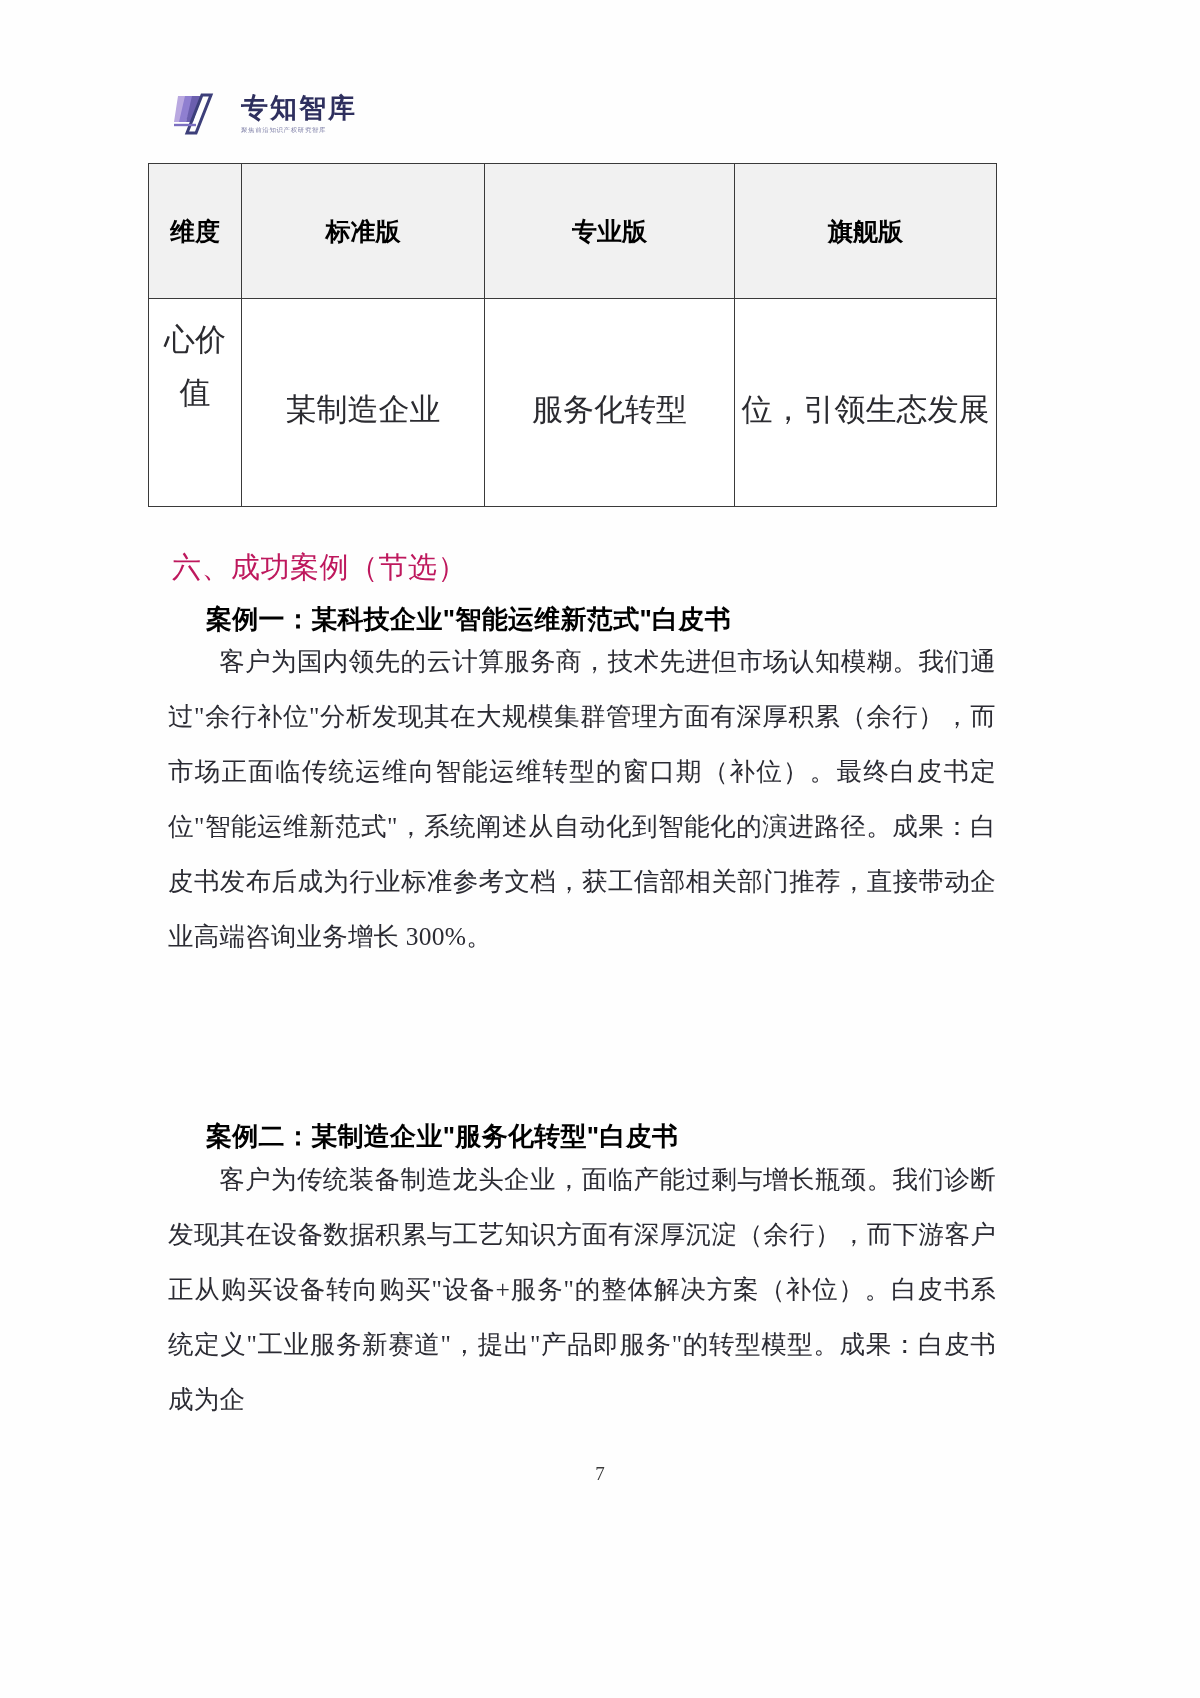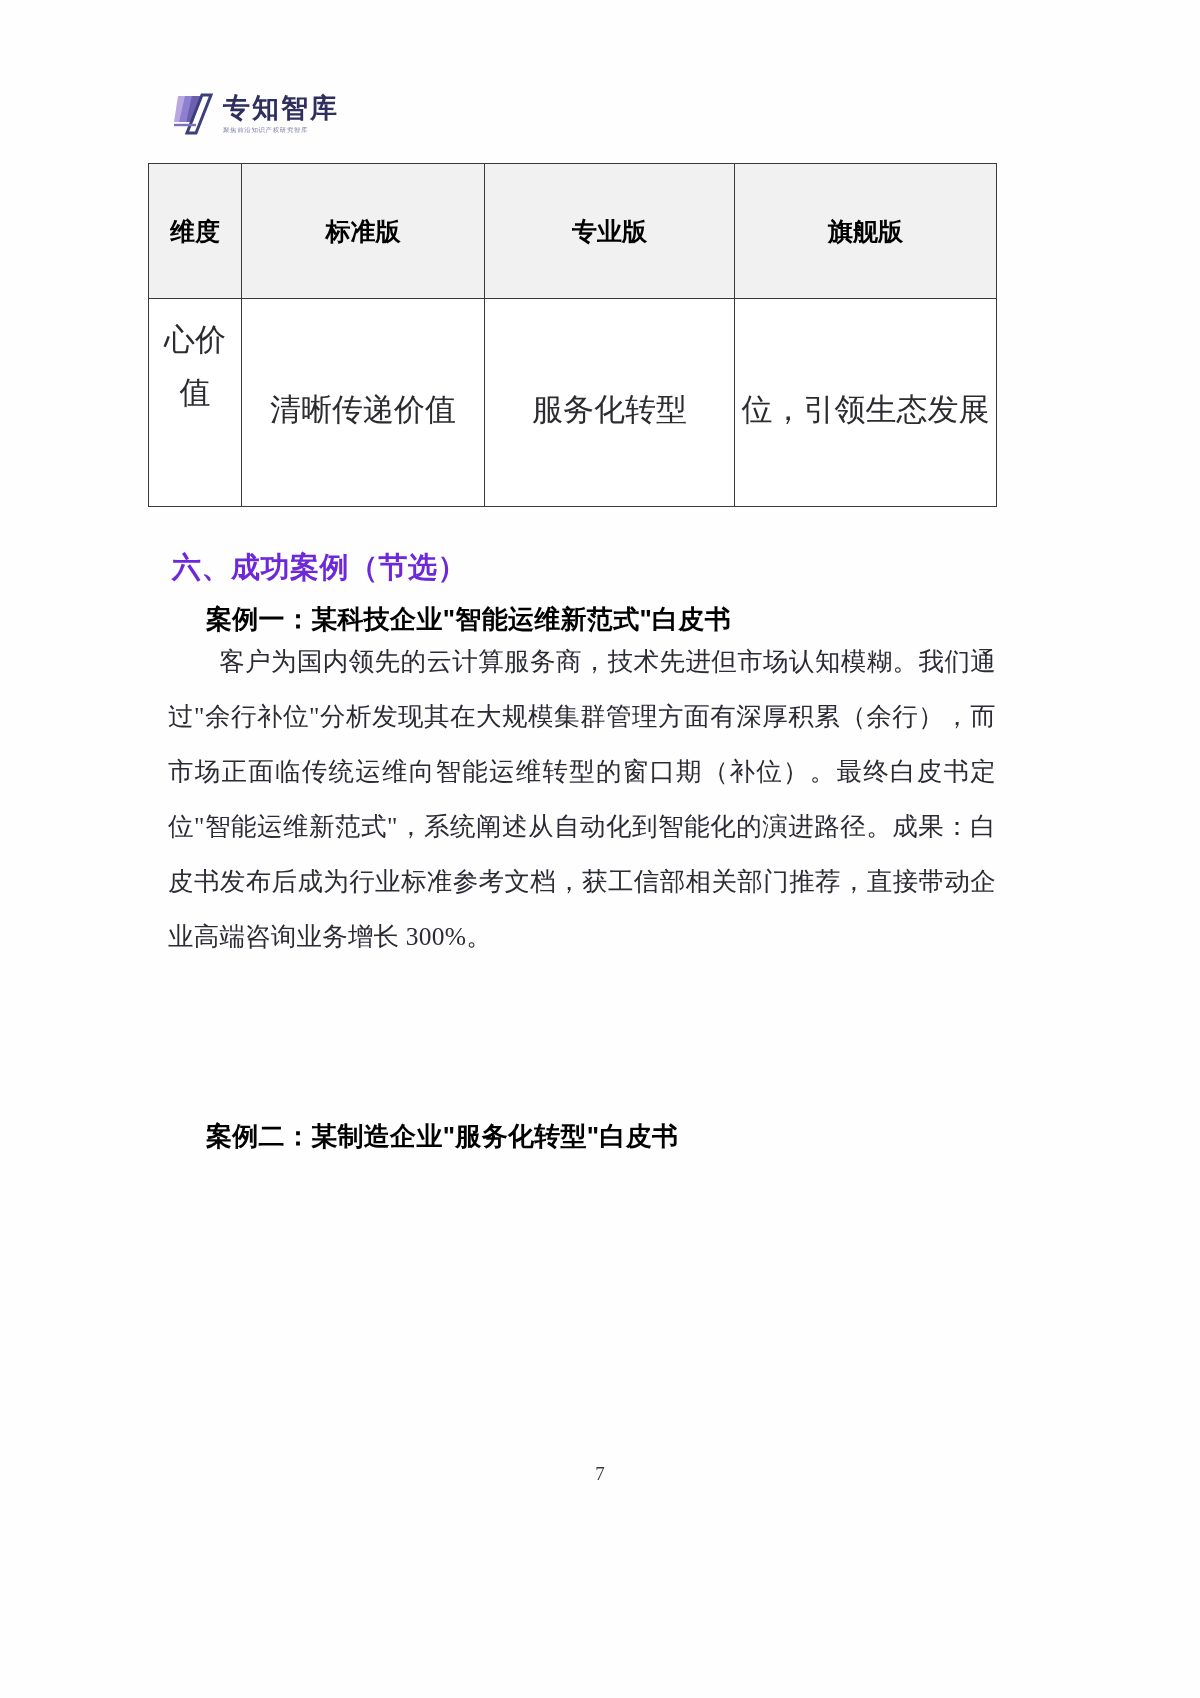--- a/index.html
+++ b/index.html
@@ -22,21 +22,21 @@
     background: #fefefe;
   }
 
   
   .logo-block {
     position: absolute;
     left: 172px;
     top: 92px;
     display: flex;
     align-items: flex-end;
-    gap: 5px;
+    gap: 23px;
   }
   .logo-mark {
     width: 46px;
     height: 44px;
     position: relative;
     flex: none;
   }
   .logo-mark svg { display: block; }
   .logo-words {
     display: flex;
@@ -117,24 +117,24 @@
     padding-top: 14px;
     white-space: nowrap;
   }
 
   
   .h-section {
     position: absolute;
     left: 172px;
     top: 548px;
     font-family: "Liberation Sans", "DejaVu Sans", sans-serif;
-    font-weight: 700;
+    font-weight: 400;
     font-size: 29px;
     letter-spacing: 0.5px;
-    color: #6d28d9;
+    color: #be185d;
     white-space: nowrap;
   }
   .h-case {
     position: absolute;
     font-family: "Liberation Sans", "DejaVu Sans", sans-serif;
     font-weight: 700;
     font-size: 26px;
     letter-spacing: 0.3px;
     color: #000;
     white-space: nowrap;
@@ -214,36 +214,39 @@
           <span>旗舰版</span>
         </td>
       </tr>
     </thead>
     <tbody>
       <tr>
         <td>
           <span class="vstack vstack-body">心价值</span>
         </td>
         <td>
-          <span class="cell-top">清晰传递价值</span>
+          <span class="cell-top">某制造企业</span>
         </td>
         <td>
           <span class="cell-top">服务化转型</span>
         </td>
         <td>
           <span class="cell-top">位，引领生态发展</span>
         </td>
       </tr>
     </tbody>
   </table>
 
   <div class="h-section">六、成功案例（节选）</div>
 
   <div class="h-case" id="case1-heading">案例一：某科技企业"智能运维新范式"白皮书</div>
   <div class="para" id="case1-body">
     <span class="indent"></span><span>客户为国内领先的云计算服务商，技术先进但市场认知模糊。我们通过"余行补位"分析发现其在大规模集群管理方面有深厚积累（余行），而市场正面临传统运维向智能运维转型的窗口期（补位）。最终白皮书定位"智能运维新范式"，系统阐述从自动化到智能化的演进路径。成果：白皮书发布后成为行业标准参考文档，获工信部相关部门推荐，直接带动企业高端咨询业务增长 300%。</span>
   </div>
 
   <div class="h-case" id="case2-heading">案例二：某制造企业"服务化转型"白皮书</div>
+  <div class="para" id="case2-body">
+    <span class="indent"></span><span>客户为传统装备制造龙头企业，面临产能过剩与增长瓶颈。我们诊断发现其在设备数据积累与工艺知识方面有深厚沉淀（余行），而下游客户正从购买设备转向购买"设备+服务"的整体解决方案（补位）。白皮书系统定义"工业服务新赛道"，提出"产品即服务"的转型模型。成果：白皮书成为企</span>
+  </div>
 
   <div class="page-number">7</div>
 
 </div>
 
 </body></html>

